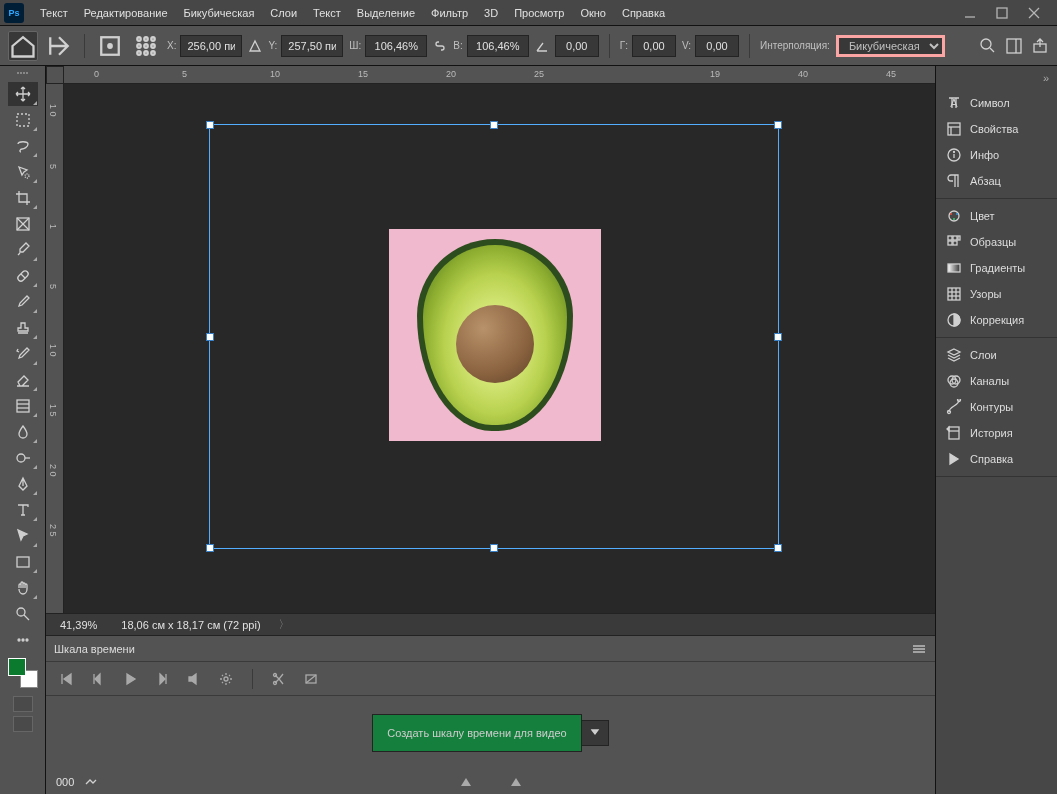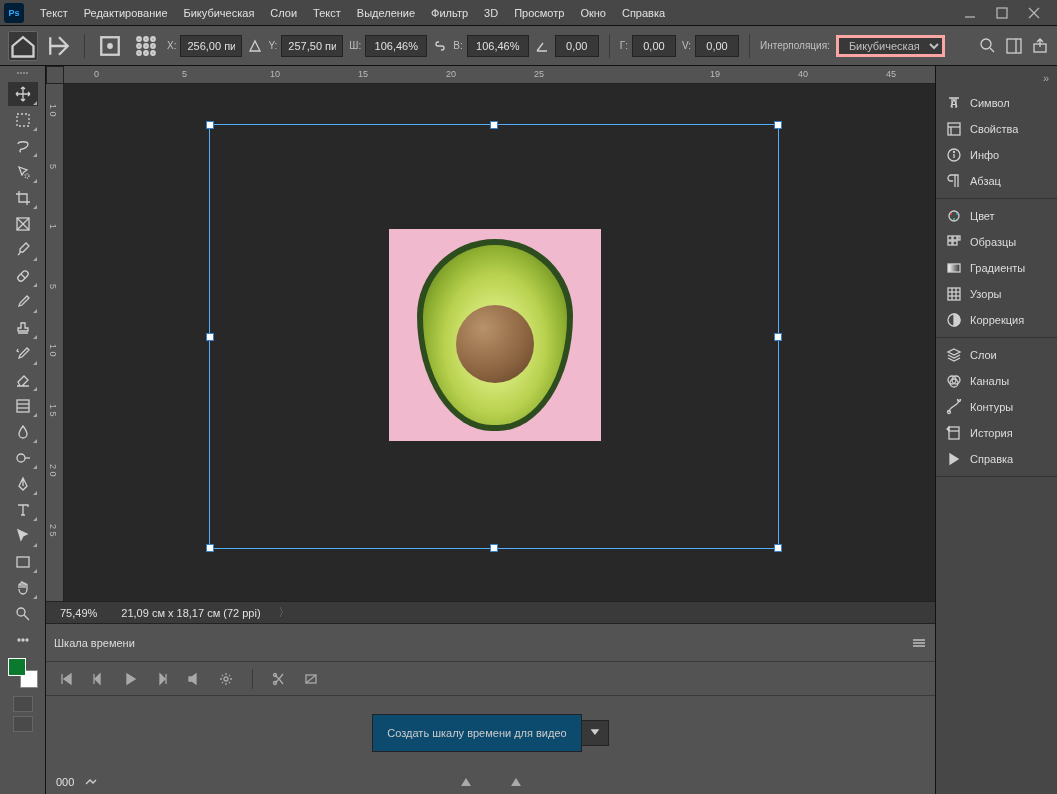--- a/index.html
+++ b/index.html
@@ -48,27 +48,27 @@
 .avocado-pit{position:absolute;left:50%;top:55%;transform:translate(-50%,-50%);width:78px;height:78px;background:radial-gradient(circle at 35% 30%,#b8926a,#8b6340 60%,#5e4128);border-radius:50%}
 .transform-box{position:absolute;left:145px;top:40px;width:570px;height:425px;border:1px solid #54aeff}
 .handle{position:absolute;width:8px;height:8px;background:#fff;border:1px solid #3a7fc4}
 .h-tl{top:-4px;left:-4px}.h-tr{top:-4px;right:-4px}.h-bl{bottom:-4px;left:-4px}.h-br{bottom:-4px;right:-4px}
 .h-tm{top:-4px;left:50%;margin-left:-4px}.h-bm{bottom:-4px;left:50%;margin-left:-4px}
 .h-ml{left:-4px;top:50%;margin-top:-4px}.h-mr{right:-4px;top:50%;margin-top:-4px}
 .status-bar{height:22px;background:#3a3a3a;display:flex;align-items:center;padding:0 8px;gap:12px;font-size:10px;color:#ccc;border-top:1px solid #222}
 .status-field{padding:0 6px}
 .status-arrow{color:#888}
 .timeline{background:#535353;border-top:1px solid #222}
-.tl-header{height:38px;display:flex;align-items:center;padding:0 8px;border-bottom:1px solid #3a3a3a;justify-content:space-between}
+.tl-header{height:26px;display:flex;align-items:center;padding:0 8px;border-bottom:1px solid #3a3a3a;justify-content:space-between}
 .tl-title{font-weight:500;color:#ddd}
 .tl-controls{height:34px;display:flex;align-items:center;padding:0 10px;gap:12px;border-bottom:1px solid #3a3a3a}
 .tl-btn{width:20px;height:20px;display:flex;align-items:center;justify-content:center;cursor:pointer;opacity:.7}
 .tl-body{height:74px;display:flex;align-items:center;justify-content:center}
 .tl-create{display:flex;align-items:center}
-.tl-create-btn{background:#0c4a6e;border:1px solid #232323;padding:12px 14px;color:#ccc;cursor:pointer}
+.tl-create-btn{background:#15803d;border:1px solid #232323;padding:12px 14px;color:#ccc;cursor:pointer}
 .tl-create-dd{background:#383838;border:1px solid #232323;border-left:none;padding:6px 8px;cursor:pointer}
 .tl-footer{height:24px;display:flex;align-items:center;padding:0 10px;gap:10px;position:relative}
 .tl-slider{position:absolute;left:50%;transform:translateX(-50%);display:flex;gap:40px}
 .slider-thumb{width:0;height:0;border-left:5px solid transparent;border-right:5px solid transparent;border-bottom:8px solid #aaa}
 .right-panels{width:122px;background:#474747;border-left:1px solid #121212;display:flex;flex-direction:column;padding-top:6px}
 .rp-collapse{height:14px;display:flex;justify-content:flex-end;padding-right:8px;color:#aaa}
 .rp-group{border-bottom:1px solid #333;padding:4px 0}
 .rp-item{display:flex;align-items:center;gap:8px;padding:5px 10px;cursor:pointer}
 .rp-item svg{width:16px;height:16px;flex-shrink:0}
 .rp-item span{color:#ddd}
@@ -388,22 +388,22 @@
           <div class="handle h-tr"></div>
           <div class="handle h-ml"></div>
           <div class="handle h-mr"></div>
           <div class="handle h-bl"></div>
           <div class="handle h-bm"></div>
           <div class="handle h-br"></div>
         </div>
       </div>
     </div>
     <div class="status-bar">
-      <span class="status-field">75,49%</span>
-      <span class="status-field">21,09 см x 18,17 см (72 ppi)</span>
+      <span class="status-field">41,39%</span>
+      <span class="status-field">18,06 см x 18,17 см (72 ppi)</span>
       <span class="status-arrow">〉</span>
     </div>
 
     <div class="timeline">
       <div class="tl-header">
         <span class="tl-title">Шкала времени</span>
         <svg width="16" height="12" viewBox="0 0 16 12">
             <line x1="2" y1="3" x2="14" y2="3"></line>
             <line x1="2" y1="6" x2="14" y2="6"></line>
             <line x1="2" y1="9" x2="14" y2="9"></line>

